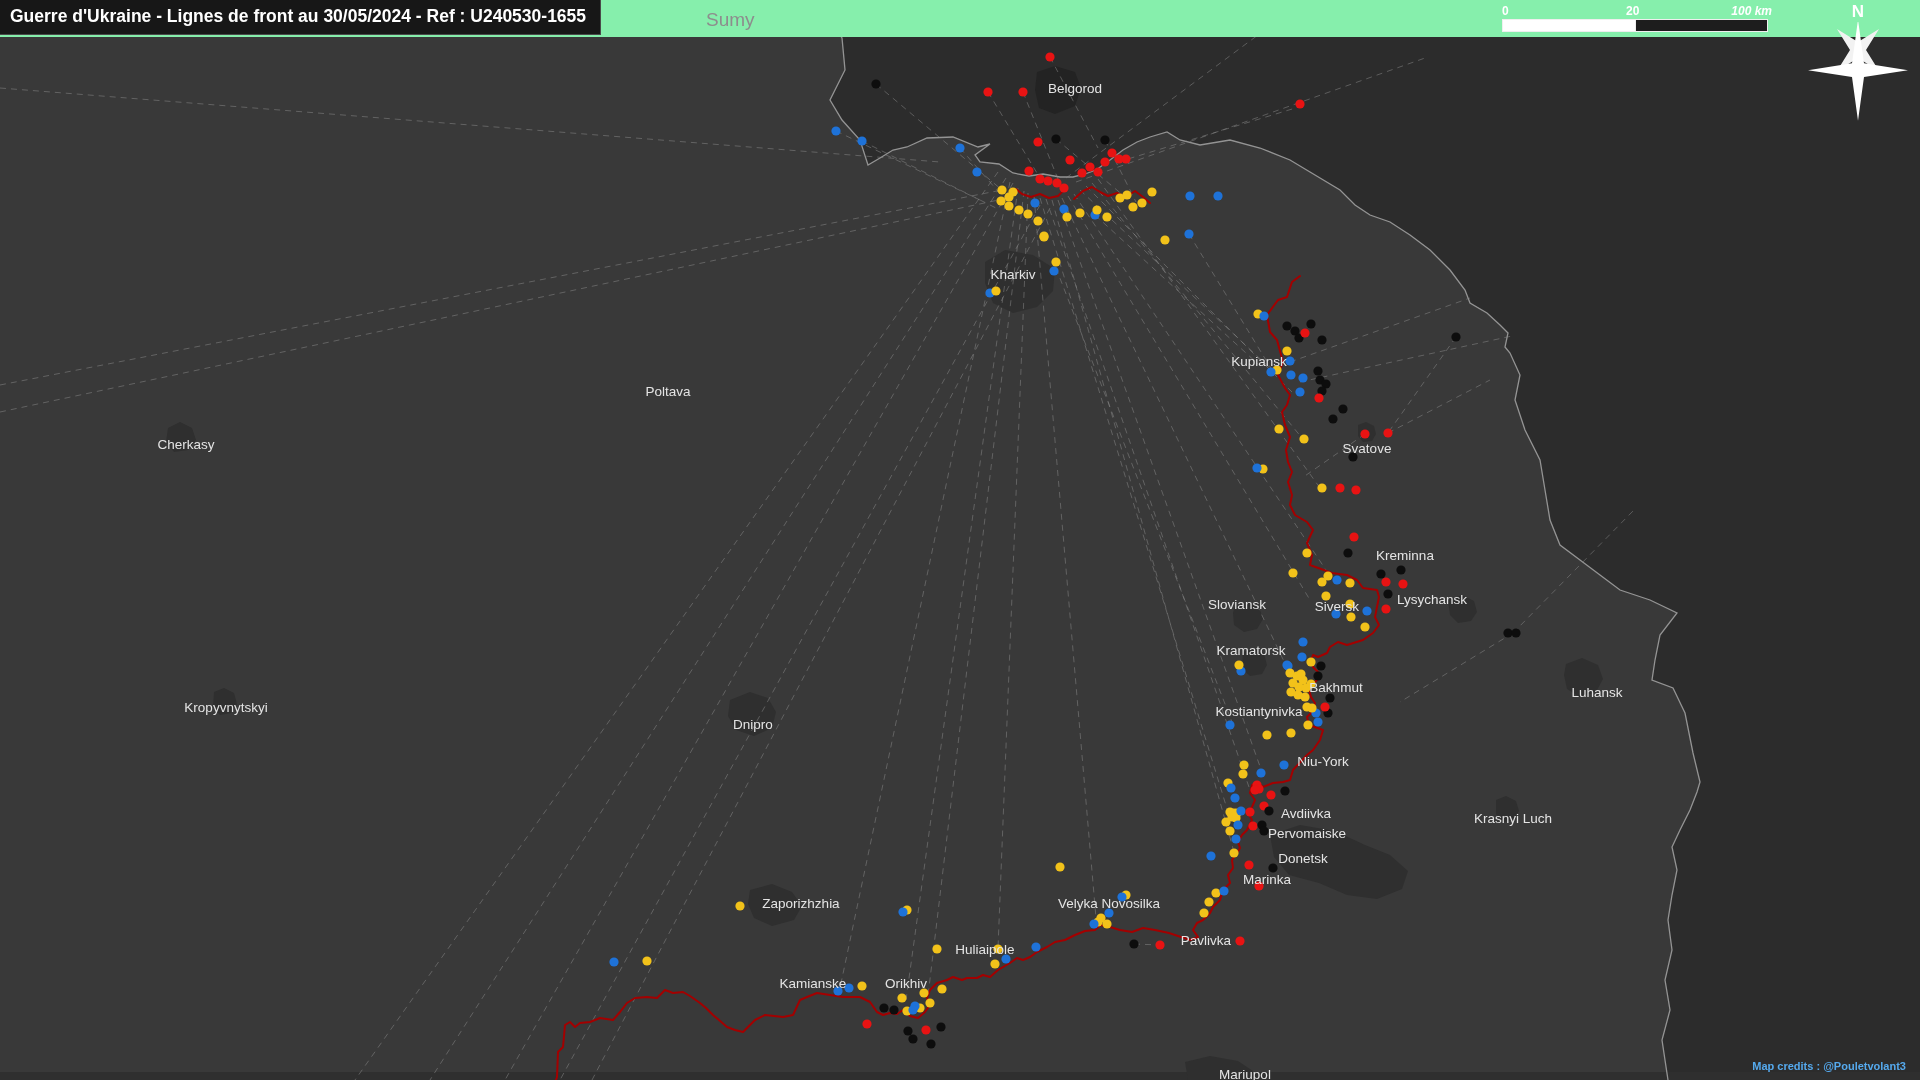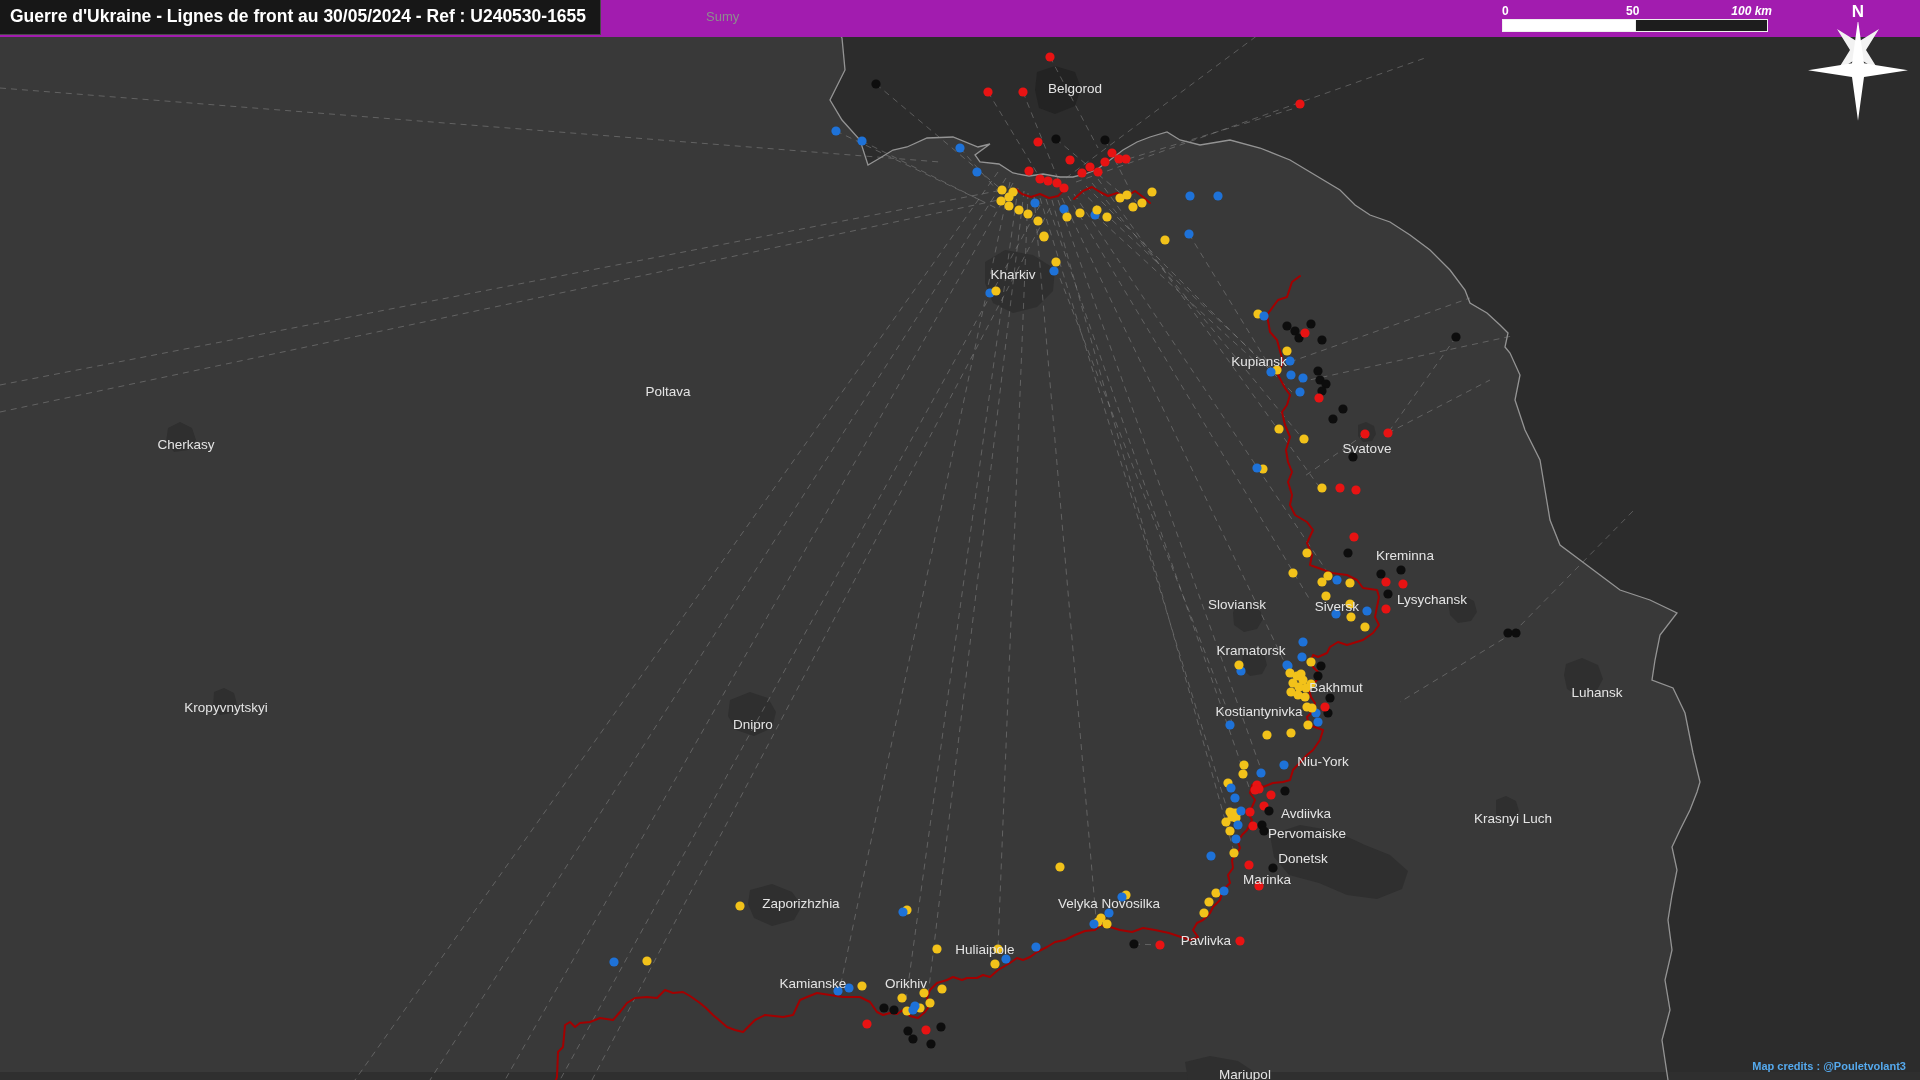--- a/index.html
+++ b/index.html
@@ -1,25 +1,25 @@
 <!DOCTYPE html>
 <html><head>
 <meta charset="utf-8">
 <style>
   html,body{margin:0;padding:0;background:#111;}
   #stage{position:relative;width:1920px;height:1080px;overflow:hidden;
          background:#393939;font-family:"Liberation Sans",sans-serif;}
   #map-svg{position:absolute;left:0;top:0;width:1920px;height:1080px;}
   #map-svg text{font-family:"Liberation Sans",sans-serif;fill:#e4e4e4;font-size:13.5px;}
-  #top-strip{position:absolute;left:0;top:0;width:1920px;height:37px;background:#a21caf;z-index:4;}
+  #top-strip{position:absolute;left:0;top:0;width:1920px;height:37px;background:#86efac;z-index:4;}
   #title-box{position:absolute;left:0;top:0;height:33px;background:#171717;
              border-right:1px solid #4a4a4a;border-bottom:1px solid #4a4a4a;
              color:#fff;font-size:17.5px;font-weight:bold;line-height:33px;
              padding:0 14px 1px 10px;white-space:nowrap;}
-  #sumy-label{position:absolute;left:706px;top:9px;color:#8d8d8d;font-size:13px;z-index:5;}
+  #sumy-label{position:absolute;left:706px;top:9px;color:#8d8d8d;font-size:19px;z-index:5;}
   #scalebar{position:absolute;left:1502px;top:4px;width:266px;z-index:5;color:#fff;}
   #scalebar .ticks{position:relative;height:15px;font-size:12px;font-weight:bold;}
   #scalebar .t0{position:absolute;left:0;top:0;}
   #scalebar .t50{position:absolute;left:124px;top:0;}
   #scalebar .t100{position:absolute;right:-4px;top:0;font-style:italic;}
   #scalebar .bar{position:relative;height:11px;border:1px solid #efefef;display:flex;}
   #scalebar .seg1{width:50%;background:#ffffff;}
   #scalebar .seg2{width:50%;background:#1d1d1d;border-left:1px solid #efefef;}
   #compass{position:absolute;left:1804px;top:2px;width:108px;height:122px;z-index:6;text-align:center;}
   #compass .n{color:#fff;font-weight:bold;font-size:17px;line-height:20px;display:block;}
@@ -348,21 +348,21 @@
     </svg>
 
   <div id="top-strip">
     <div id="title-box">Guerre d'Ukraine - Lignes de front au 30/05/2024 - Ref : U240530-1655</div>
   </div>
   <span id="sumy-label">Sumy</span>
 
   <div id="scalebar">
     <div class="ticks">
       <span class="t0">0</span>
-      <span class="t50">50</span>
+      <span class="t50">20</span>
       <span class="t100">100 km</span>
     </div>
     <div class="bar">
       <div class="seg1"></div>
       <div class="seg2"></div>
     </div>
   </div>
 
   <div id="compass">
     <span class="n">N</span>

